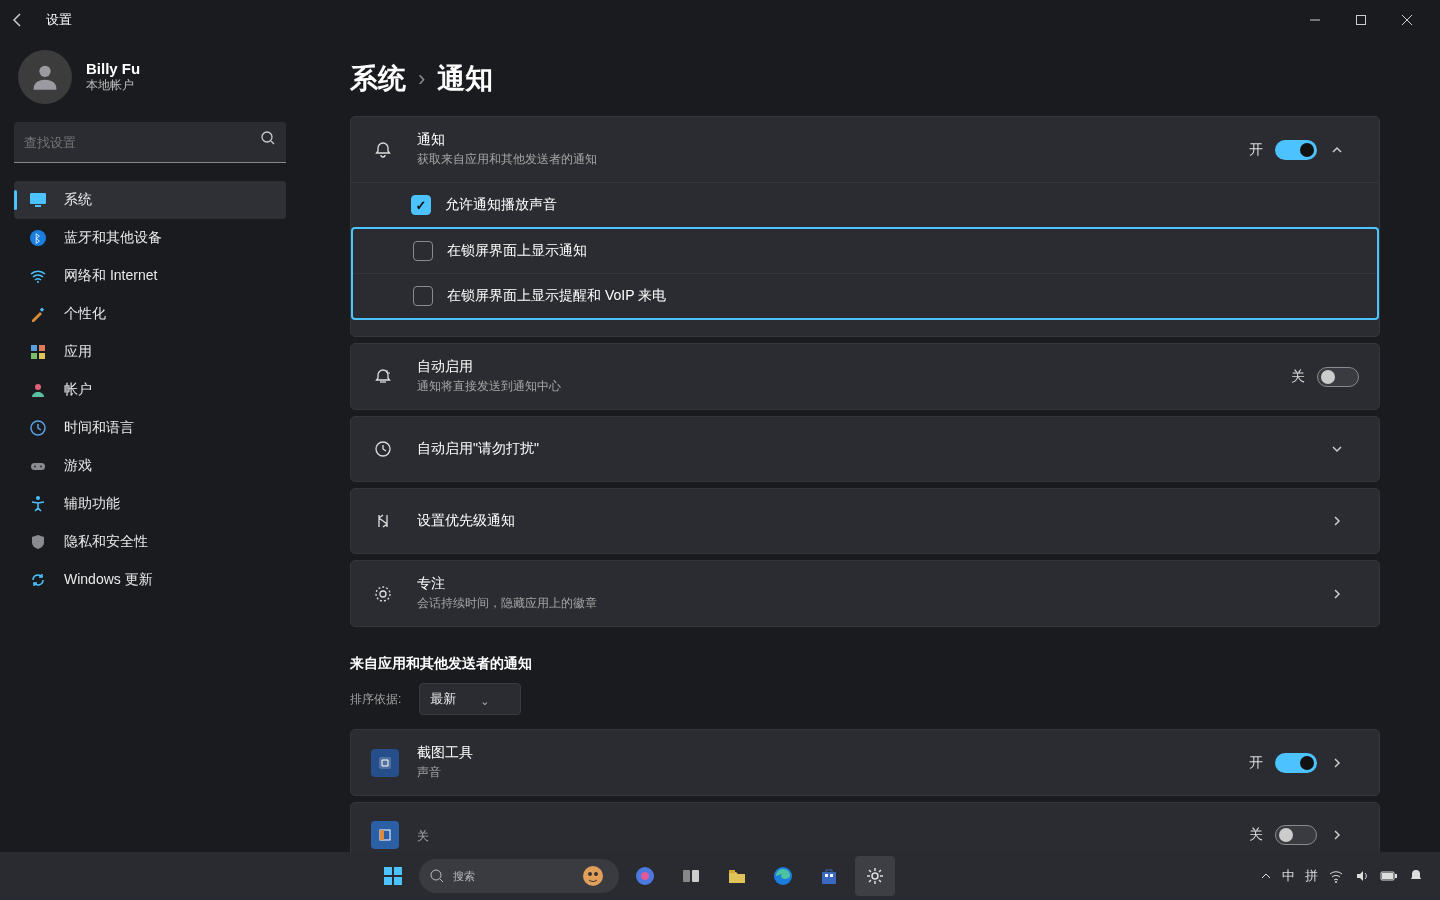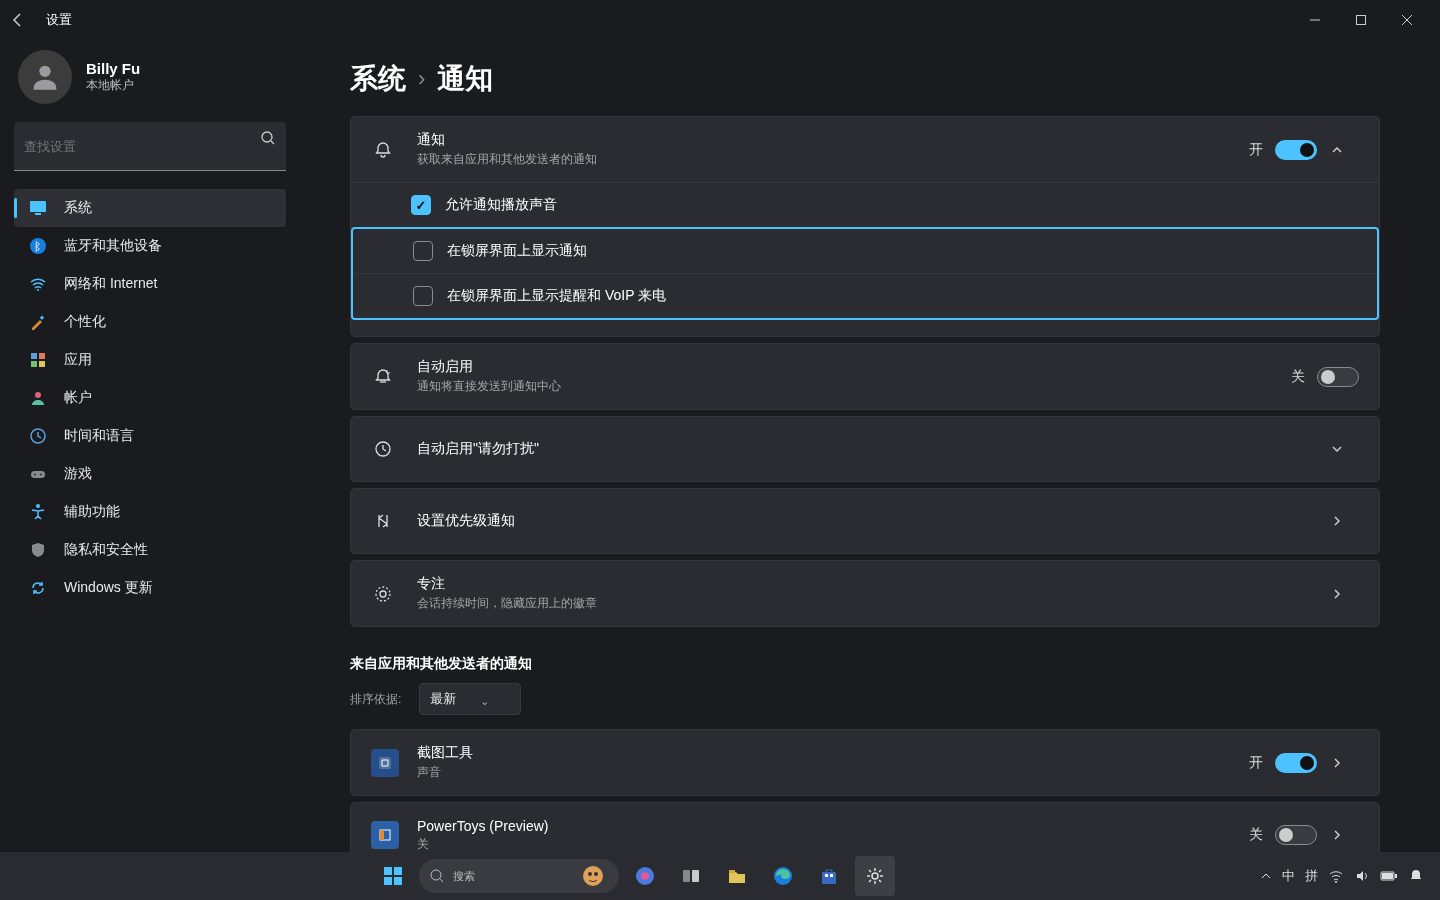--- a/index.html
+++ b/index.html
@@ -15,21 +15,21 @@
 
 .content { display: flex; height: calc(100% - 40px - 48px); }
 .sidebar { width: 300px; padding: 10px 14px; }
 .user { display: flex; align-items: center; margin-bottom: 18px; padding-left: 4px; }
 .avatar { width: 54px; height: 54px; border-radius: 50%; background: #3c3c3c; display: flex; align-items: center; justify-content: center; margin-right: 14px; }
 .avatar svg { width: 34px; height: 34px; }
 .user .name { font-size: 15px; font-weight: 600; }
 .user .sub { font-size: 12px; color: #bdbdbd; }
 
 .search { position: relative; margin-bottom: 18px; }
-.search input { width: 100%; height: 49px; background: #2b2c31; border: none; border-bottom: 1.5px solid #888; border-radius: 4px 4px 0 0; color: #ddd; padding: 0 34px 0 10px; font-size: 13px; }
+.search input { width: 100%; height: 41px; background: #2b2c31; border: none; border-bottom: 1.5px solid #888; border-radius: 4px 4px 0 0; color: #ddd; padding: 0 34px 0 10px; font-size: 13px; }
 .search .icon { position: absolute; right: 10px; top: 8px; color: #ccc; }
 
 .nav { list-style: none; }
 .nav li { display: flex; align-items: center; height: 38px; padding: 0 12px; border-radius: 4px; font-size: 14px; color: #eaeaea; cursor: pointer; position: relative; }
 .nav li .icon { width: 24px; margin-right: 14px; display: inline-flex; justify-content: center; }
 .nav li.active { background: #2f3035; }
 .nav li.active::before { content: ""; position: absolute; left: 0; top: 9px; bottom: 9px; width: 3px; background: #4cc2ff; border-radius: 2px; }
 
 .main { flex: 1; padding: 20px 60px 12px 50px; overflow-y: auto; }
 .main::-webkit-scrollbar { width: 6px; }
@@ -397,21 +397,20 @@
 
     <div class="card">
       <div class="row app-row">
         <div class="icon-box pt">
           <svg width="16" height="16">
               <rect x="3" y="3" width="10" height="10" stroke="#fff" stroke-width="1" fill="none"></rect>
               <rect x="3" y="3" width="4" height="10" fill="#e08a3a"></rect>
             </svg>
         </div>
         <div class="texts">
-          <div class="title">PowerToys (Preview)</div>
           <div class="sub">关</div>
         </div>
         <span class="state">关</span>
         <div class="toggle off">
             <div class="knob"></div>
           </div>
         <span class="chev" style="margin-left:14px;">
           <svg width="12" height="12">
               <path d="M4 2l4 4-4 4" stroke="#ccc" stroke-width="1.5" fill="none"></path>
             </svg>

